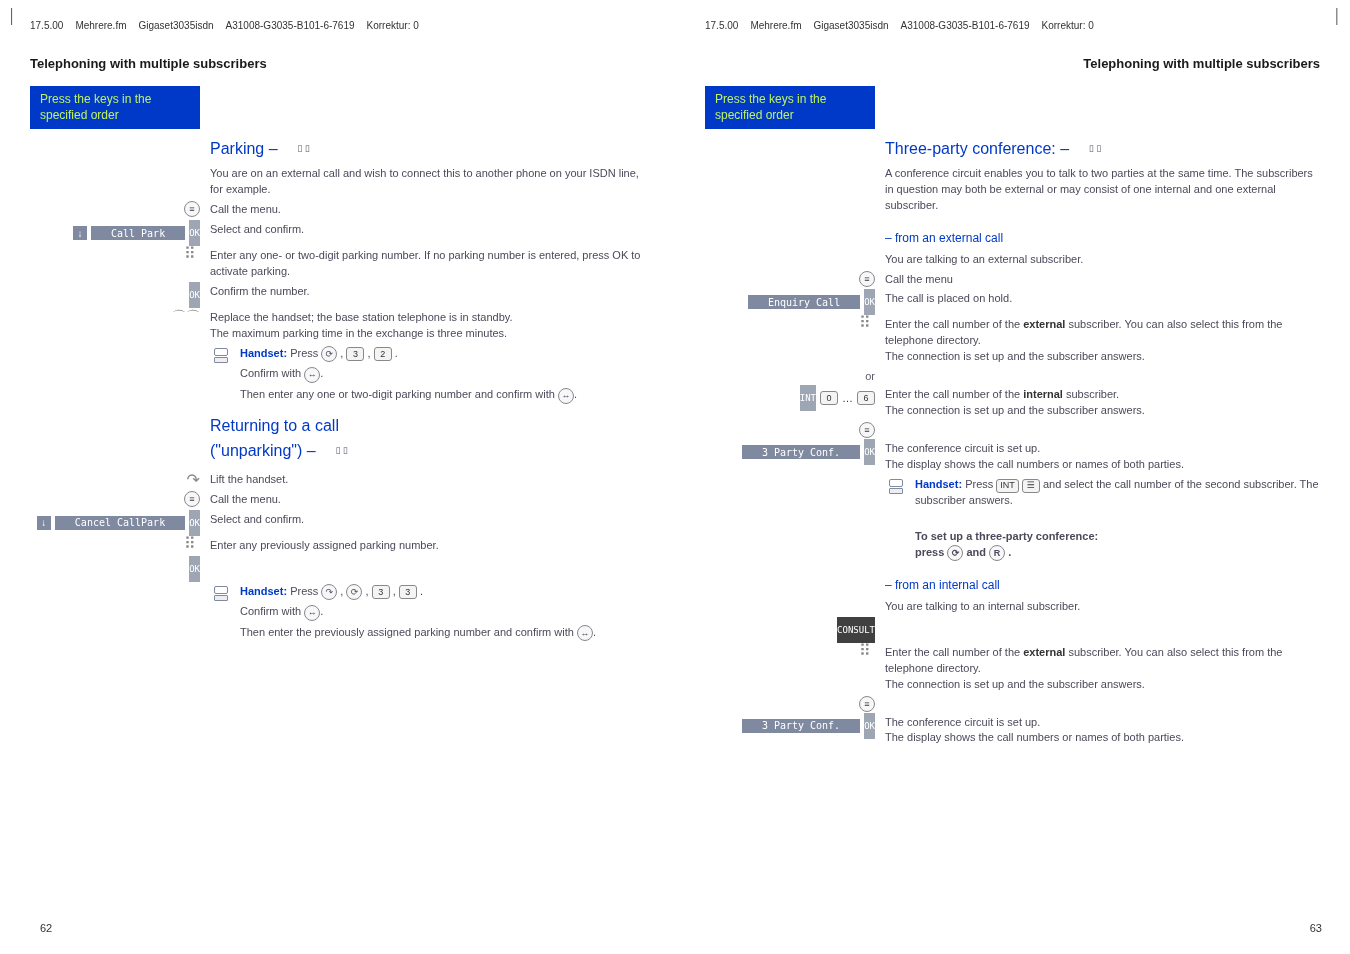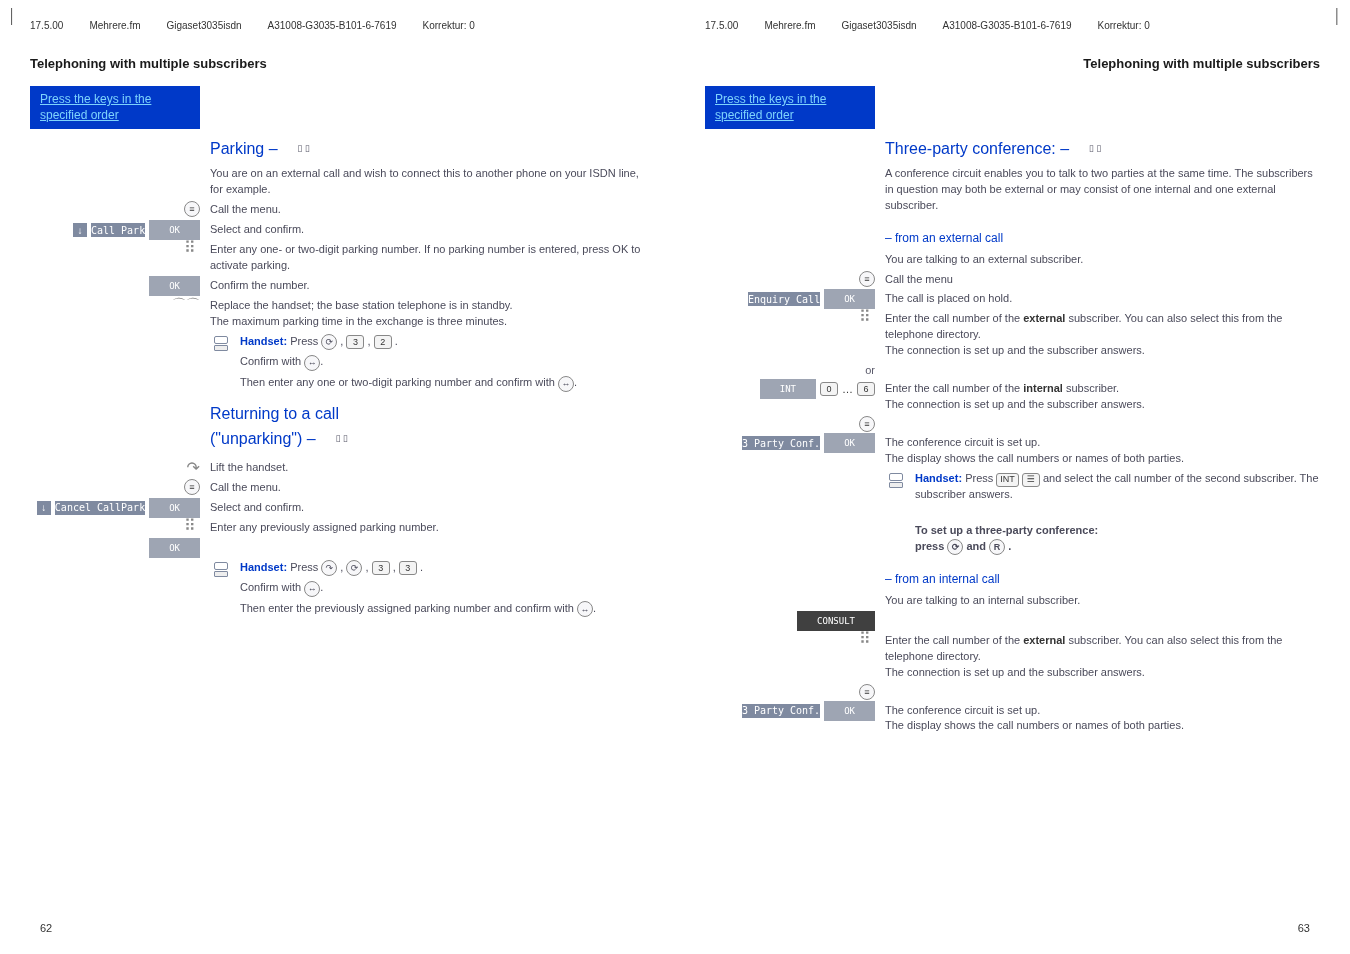--- a/index.html
+++ b/index.html
@@ -17,47 +17,46 @@
     width: 100%;
     height: 100%;
   }
   .page {
     width: 50%;
     padding: 20px 30px;
     position: relative;
   }
   .header-line {
     display: flex;
-    gap: 26px;
+    gap: 12px;
     font-size: 10px;
     color: #333;
     margin-bottom: 25px;
     white-space: nowrap;
   }
   .section-title {
     font-size: 13px;
     font-weight: bold;
     color: #1a1a1a;
     margin-bottom: 15px;
   }
   .right .section-title { text-align: right; }
   .content-grid {
     display: grid;
     grid-template-columns: 170px 1fr;
     column-gap: 10px;
     align-items: start;
   }
   .blue-box {
     background: #0039c8;
-    color: #7dd3fc;
+    color: #bef264;
     padding: 6px 10px;
     font-size: 12px;
     line-height: 1.3;
     grid-column: 1;
-    text-decoration: underline;
   }
   .left-col {
     grid-column: 1;
     display: flex;
     justify-content: flex-end;
     align-items: center;
     gap: 4px;
     min-height: 18px;
   }
   .right-col {
@@ -97,31 +96,31 @@
     color: #333;
     padding: 0 3px;
   }
   .menu-strip {
     display: inline-flex;
     align-items: center;
     background: #7f8aa0;
     color: #fff;
     font-family: monospace;
     font-size: 10px;
-    padding: 1px 0;
+    padding: 1px 20px;
     height: 14px;
   }
   .ok-tag {
     display: inline-flex;
     align-items: center;
     background: #9ea5b3;
     color: #fff;
     font-size: 9px;
-    padding: 1px 20px;
-    height: 20px;
+    padding: 1px 0;
+    height: 26px;
     font-family: monospace;
   }
   .arrow-box {
     display: inline-flex;
     align-items: center;
     justify-content: center;
     width: 14px;
     height: 14px;
     background: #7f8aa0;
     color: #fff;
@@ -178,21 +177,21 @@
     font-size: 9px;
     color: #5a5a6a;
   }
   .page-num {
     position: absolute;
     bottom: 20px;
     font-size: 11px;
     color: #333;
   }
   .left .page-num { left: 40px; }
-  .right .page-num { right: 40px; }
+  .right .page-num { right: 28px; }
   .crop-mark {
     position: absolute;
     color: #555;
     font-size: 14px;
   }
   b { color:#333; }
 </style>
 </head>
 <body>
 

